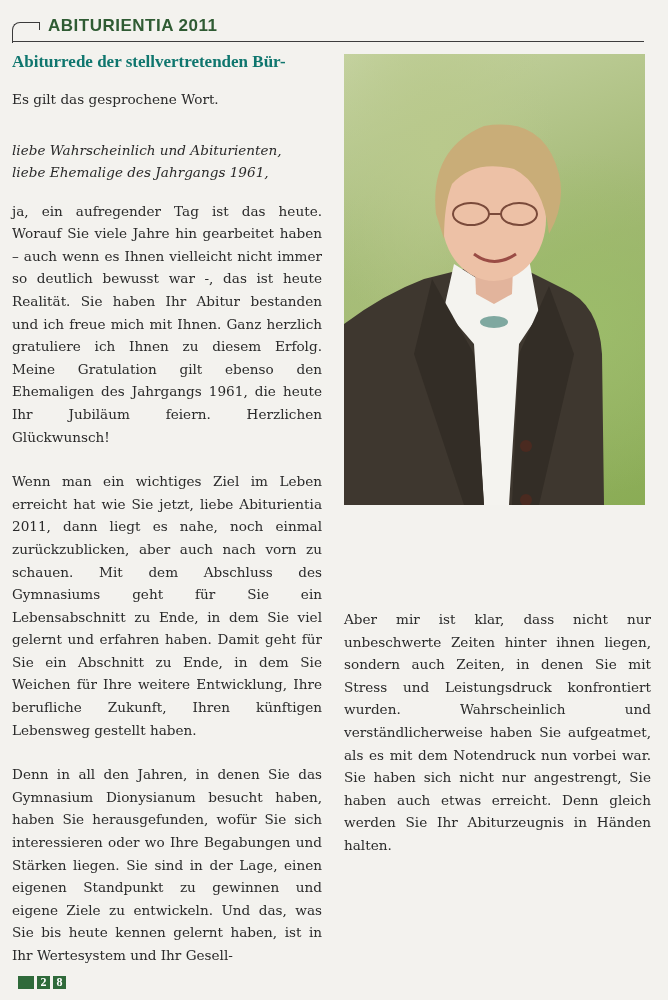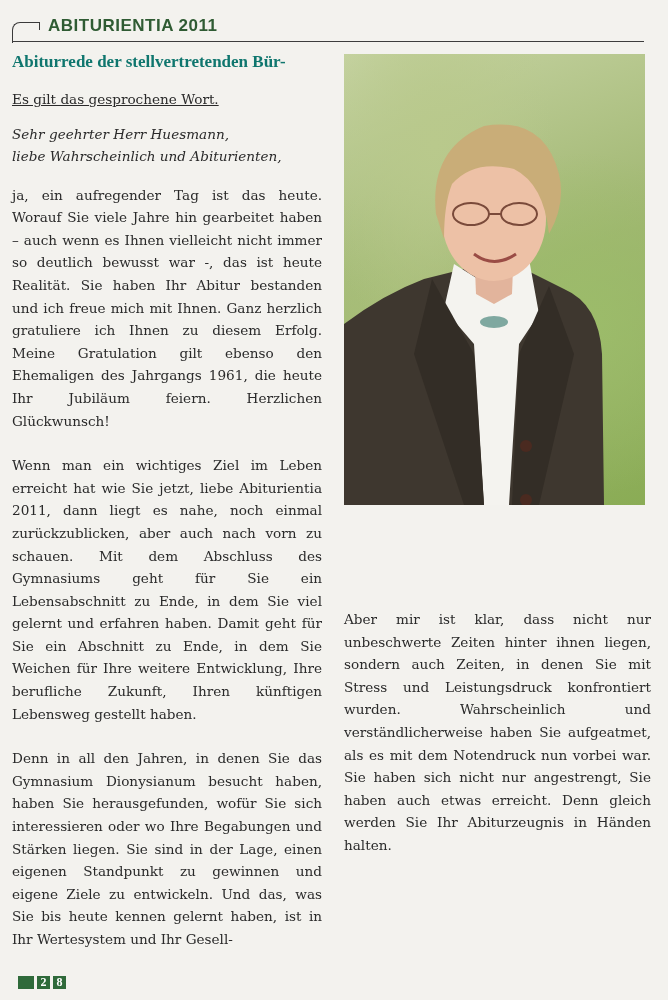--- a/index.html
+++ b/index.html
@@ -33,21 +33,21 @@
   }
   .col-left {
     position: absolute; left: 12px; top: 50px; width: 310px;
     font-size: 13.6px; line-height: 22.6px;
   }
   .title {
     font-family: "Liberation Serif", serif; font-weight: bold;
     font-size: 17px; line-height: 24px; color: #0f766e; margin: 0 0 14px 0;
   }
   p { margin: 0; text-align: justify; }
-  .spoken { margin-bottom: 12px; text-decoration: underline; }
+  .spoken { margin-bottom: 28px; }
   .salute { font-style: italic; margin-bottom: 16px; }
   .salute div { line-height: 22.5px; }
   .para { margin-bottom: 22px; }
   .photo {
     position: absolute; left: 344px; top: 54px; width: 301px; height: 451px;
     overflow: hidden;
     background:
       radial-gradient(ellipse at 30% 20%, #b9c98c 0%, transparent 40%),
       radial-gradient(ellipse at 80% 60%, #9cbc6a 0%, transparent 45%),
       radial-gradient(ellipse at 15% 70%, #a9c07a 0%, transparent 40%),
@@ -75,22 +75,22 @@
   <div class="header-title">ABITURIENTIA 2011</div>
   <div class="header-rule"></div>
 </div>
 
 <div class="col-left">
   <div class="title">
     <div>Abiturrede der stellvertretenden Bür-</div>
   </div>
   <p class="spoken">Es gilt das gesprochene Wort.</p>
   <div class="salute">
-    <div>Sehr geehrter Herr Huesmann,</div>
     <div>liebe Wahrscheinlich und Abiturienten,</div>
+    <div>liebe Ehemalige des Jahrgangs 1961,</div>
   </div>
   <p class="para" lang="de" style="hyphens:auto">ja, ein aufregender Tag ist das heute. Worauf Sie viele Jahre hin gearbeitet haben – auch wenn es Ihnen vielleicht nicht immer so deutlich bewusst war -, das ist heute Realität. Sie haben Ihr Abitur bestanden und ich freue mich mit Ihnen. Ganz herzlich gratuliere ich Ihnen zu diesem Erfolg. Meine Gratulation gilt ebenso den Ehemaligen des Jahrgangs 1961, die heute Ihr Jubiläum feiern. Herzlichen Glückwunsch!</p>
   <p class="para" lang="de" style="hyphens:auto">Wenn man ein wichtiges Ziel im Leben erreicht hat wie Sie jetzt, liebe Abiturientia 2011, dann liegt es nahe, noch einmal zurückzublicken, aber auch nach vorn zu schauen. Mit dem Abschluss des Gymnasiums geht für Sie ein Lebensabschnitt zu Ende, in dem Sie viel gelernt und erfahren haben. Damit geht für Sie ein Abschnitt zu Ende, in dem Sie Weichen für Ihre weitere Entwicklung, Ihre berufliche Zukunft, Ihren künftigen Lebensweg gestellt haben.</p>
   <p class="para" lang="de" style="hyphens:auto">Denn in all den Jahren, in denen Sie das Gymnasium Dionysianum besucht haben, haben Sie herausgefunden, wofür Sie sich interessieren oder wo Ihre Begabungen und Stärken liegen. Sie sind in der Lage, einen eigenen Standpunkt zu gewinnen und eigene Ziele zu entwickeln. Und das, was Sie bis heute kennen gelernt haben, ist in Ihr Wertesystem und Ihr Gesell-</p>
 </div>
 
 <div class="photo">
   <svg width="301" height="451" viewBox="0 0 301 451">
 
     <path d="M0 270 Q40 240 80 225 L120 215 L150 230 L180 215 L220 235 Q255 250 258 300 L260 451 L0 451 Z" fill="#3e372f"></path>

